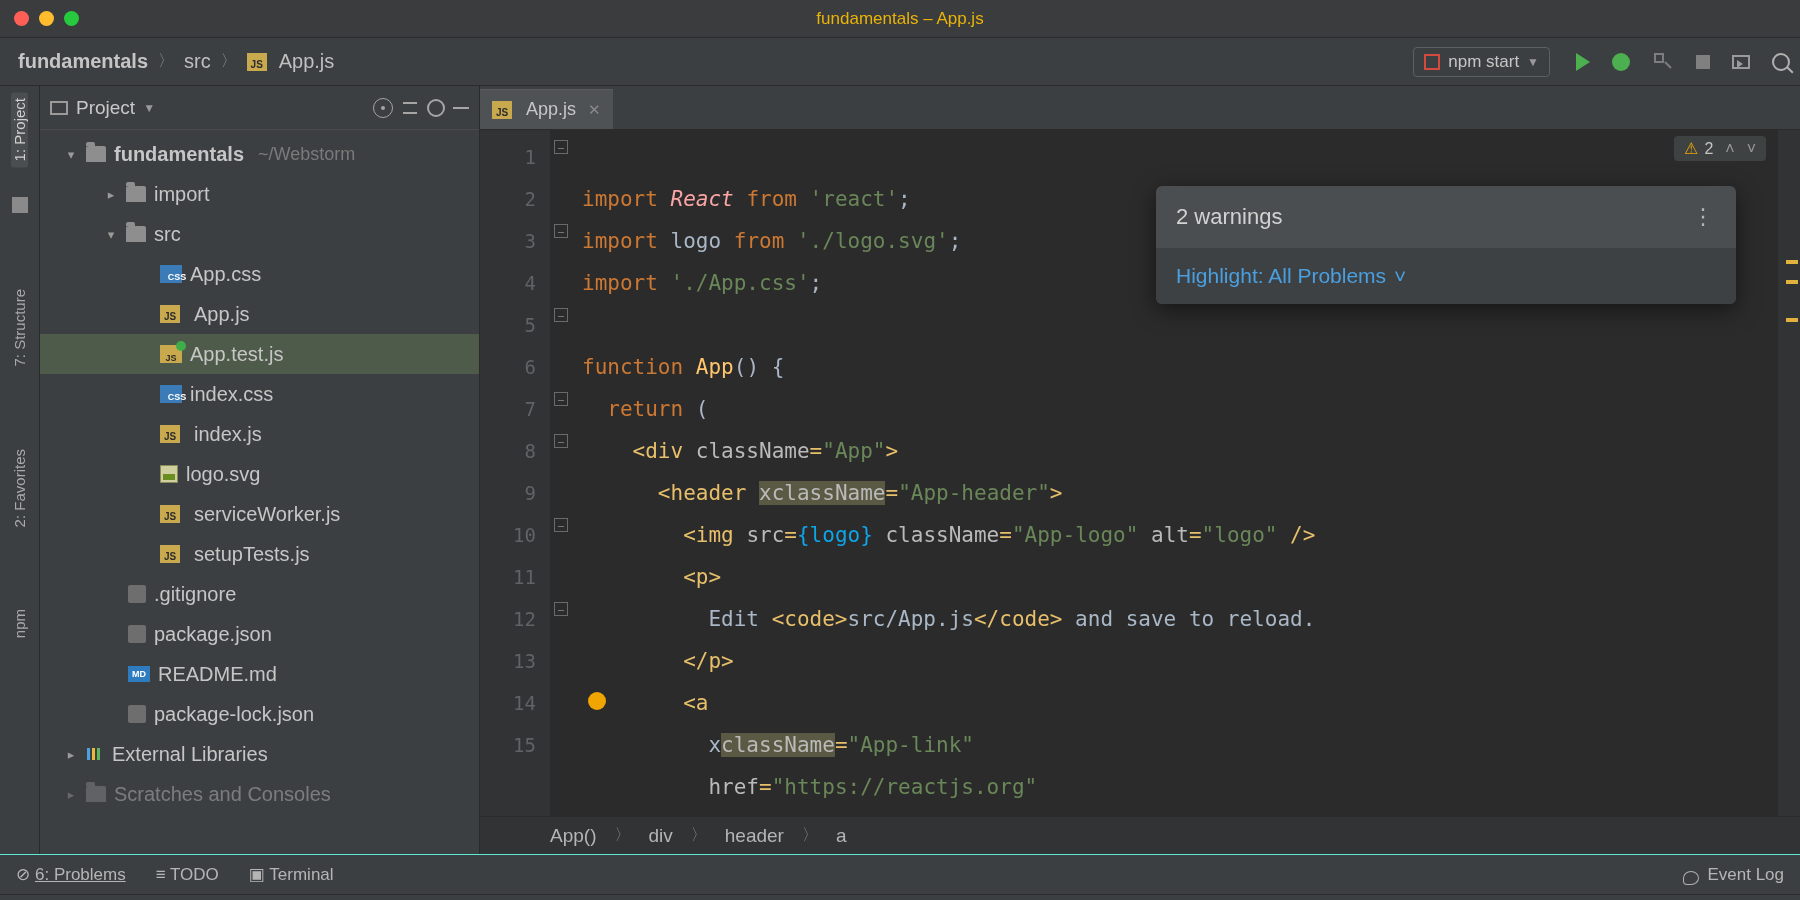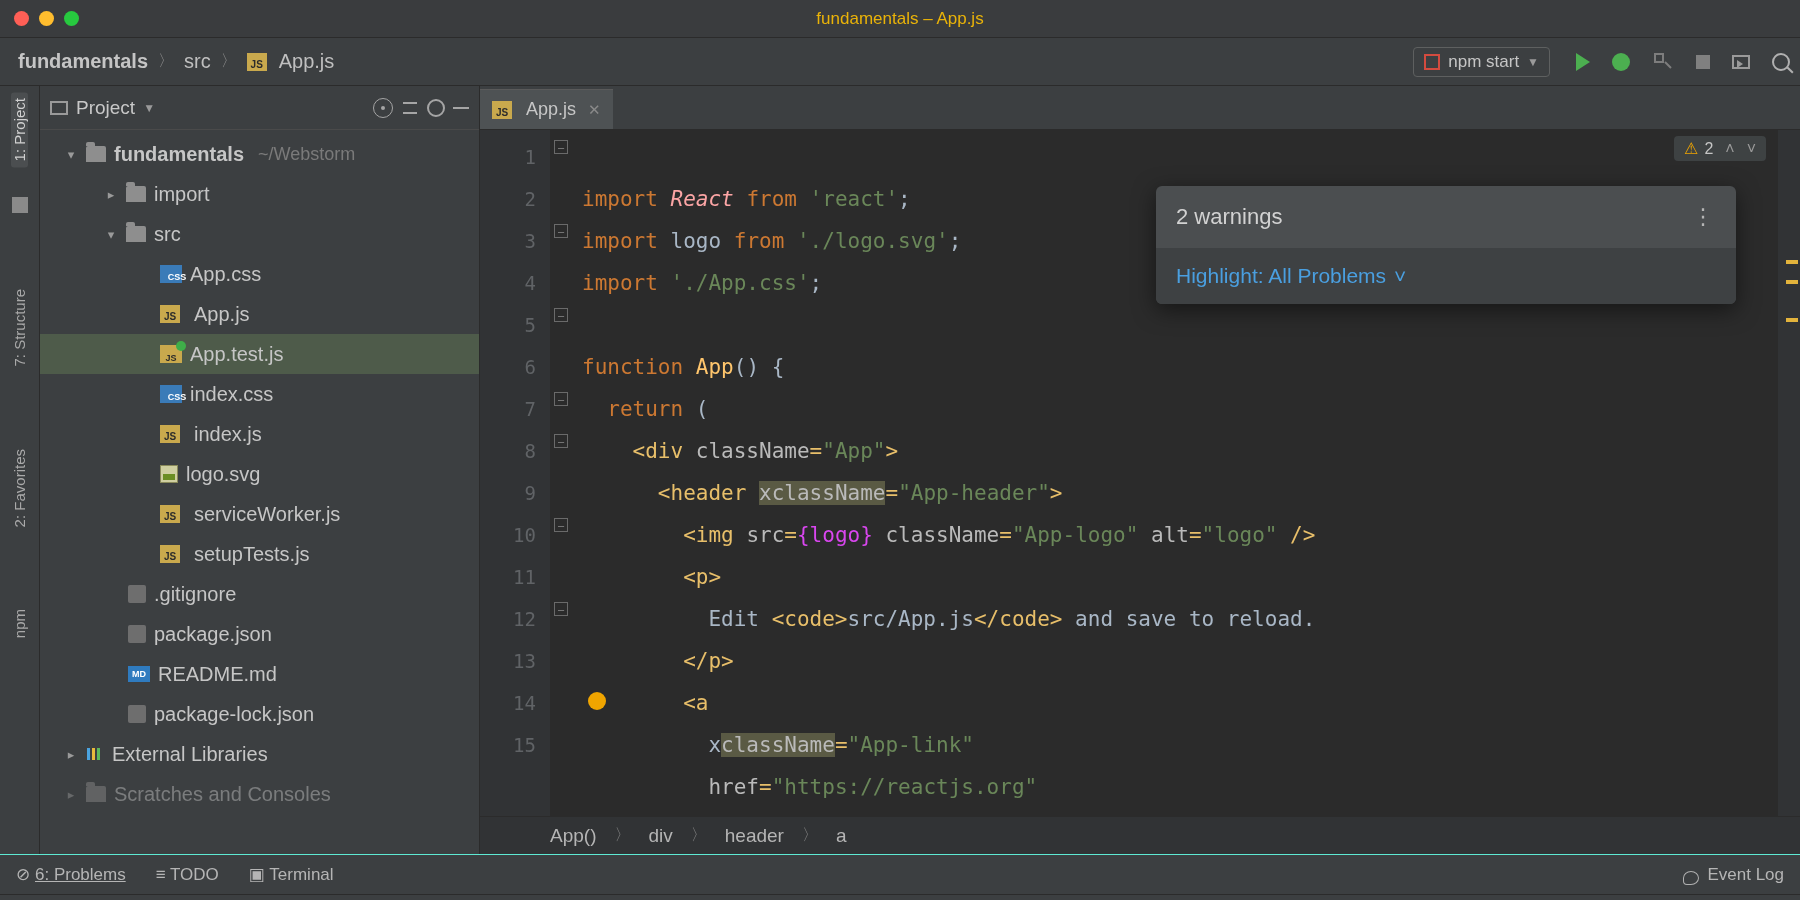--- a/index.html
+++ b/index.html
@@ -159,21 +159,21 @@
     flex:1; font-family:Menlo, monospace; font-size:21px; line-height:42px;
     padding:6px 0 0 8px; color:#a9b7c6; white-space:pre; position:relative;
   }
   .kw{color:#cc7832;}
   .fn{color:#ffc66d;}
   .str{color:#6a8759;}
   .tag{color:#e8bf6a;}
   .attr{color:#bababa;}
   .react{color:#fca5a5;font-style:italic;}
   .txt{color:#a9b7c6;}
-  .curly{color:#d946ef;}
+  .curly{color:#0ea5e9;}
   .highlight-bad{background:#5a5a44;}
 
   .bulb{position:absolute; left:38px; top:calc(6px + 42px*13 + 10px); width:18px;height:18px;border-radius:50%;background:#f0a500;}
 
   
   .insp-badge{
     position:absolute; top:6px; right:34px;
     background:#3e4243; border-radius:4px; padding:3px 10px;
     display:flex; align-items:center; gap:6px; color:#c5c5c5;
   }

